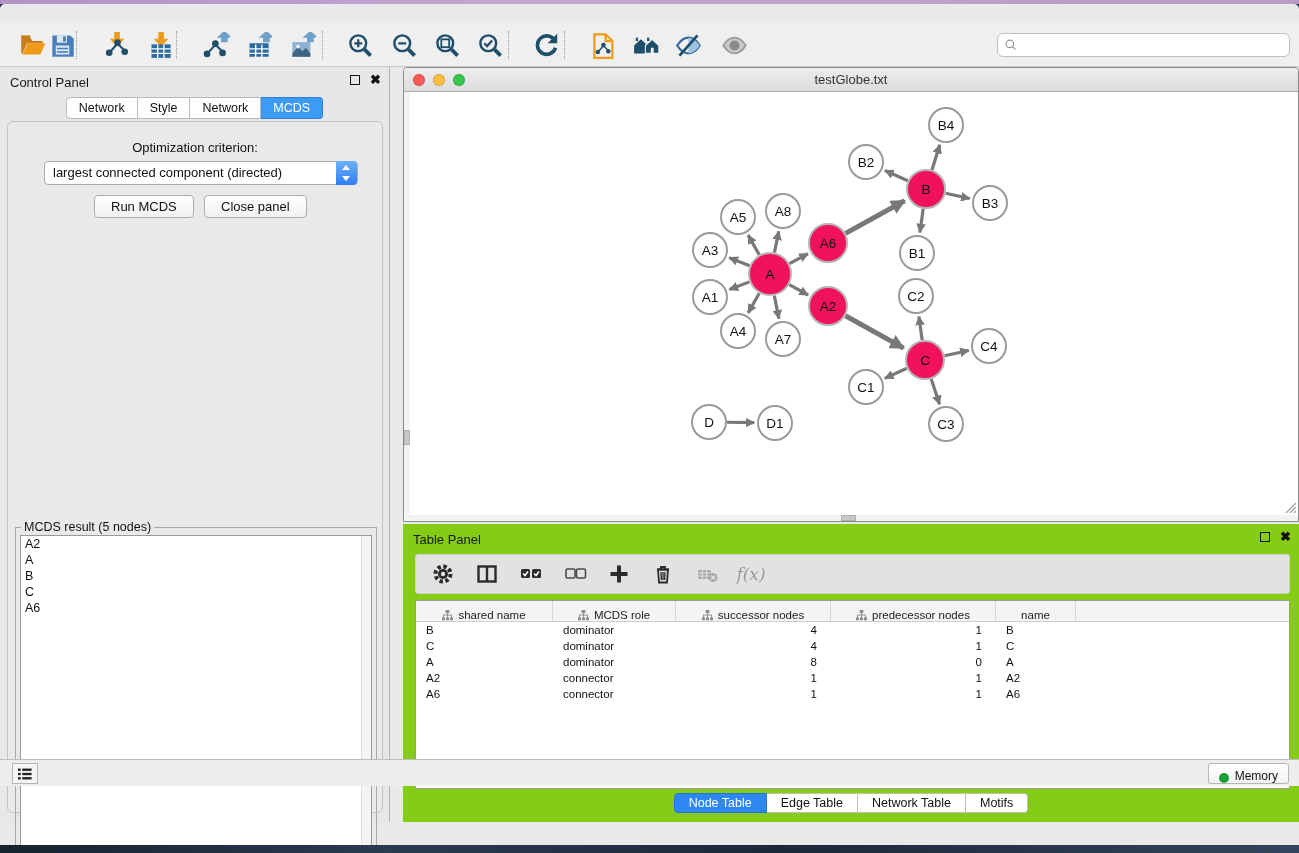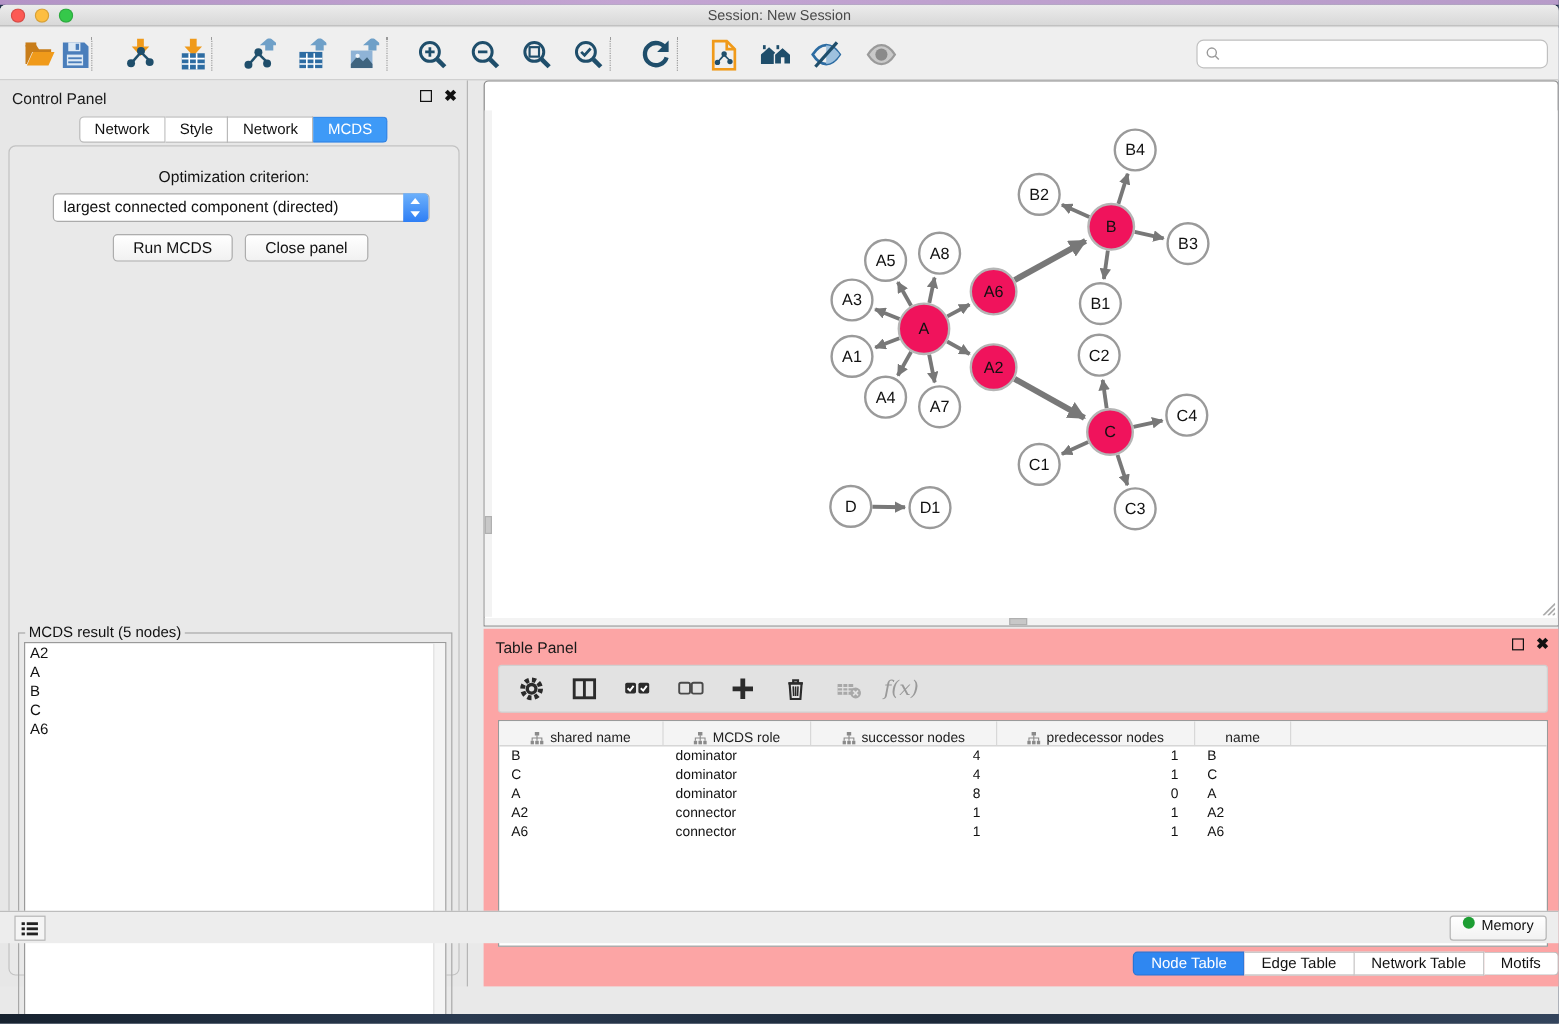--- a/index.html
+++ b/index.html
@@ -88,72 +88,64 @@
                 text-align:center; font-size:13px; color:#333; }
   #net-canvas { position:absolute; left:0; top:24px; width:894px; height:429px; background:#fff; }
   #net-vscroll { position:absolute; left:0; top:24px; width:6px; height:422px; background:#f3f3f3; }
   #net-vthumb { position:absolute; left:0; top:338px; width:6px; height:15px;
                 background:#c8c8c8; border:1px solid #b0b0b0; }
   #net-hscroll { position:absolute; left:0; bottom:0; width:894px; height:6px; background:#f3f3f3; }
   #net-hthumb { position:absolute; left:437px; top:0; width:15px; height:6px;
                 background:#c8c8c8; border:1px solid #b0b0b0; }
 
   
-  #table-panel { left:403px; top:520px; width:896px; height:298px; background:#fca5a5; }
+  #table-panel { left:403px; top:520px; width:896px; height:298px; background:#84cc16; }
   #tp-toolbar { position:absolute; left:12px; top:30px; width:875px; height:40px;
                 background:#e2e2e2; border:1px solid #d0d0d0; border-radius:3px;
                 display:flex; align-items:center; gap:10px; padding-left:10px; }
   .tp-ico { width:34px; height:30px; display:flex; align-items:center; justify-content:center; }
 
   #node-table { position:absolute; left:12px; top:76px; width:875px; height:189px;
                 background:#fff; border:1px solid #9a9a9a; overflow:hidden; }
   #nt-header { display:flex; height:21px; background:#f4f4f4; border-bottom:1px solid #cfcfcf; }
   .nt-hcell { display:flex; align-items:flex-end; justify-content:center; gap:5px;
               font-size:11.5px; color:#222; border-right:1px solid #d8d8d8; height:100%; }
   .nt-row { display:flex; height:16px; }
   .nt-cell { font-size:11.5px; color:#111; line-height:16px; white-space:nowrap; overflow:hidden; }
 
-  .tp-tabs { position:absolute; left:0; right:0; top:269px; display:flex; justify-content:flex-end; }
+  .tp-tabs { position:absolute; left:0; right:0; top:269px; display:flex; justify-content:center; }
   .tp-tab { font-size:12.5px; padding:2px 14px; background:#fff; border:1px solid #bdbdbd;
             border-left:none; color:#111; }
   .tp-tab:first-child { border-left:1px solid #bdbdbd; border-radius:4px 0 0 4px; }
   .tp-tab:last-child { border-radius:0 4px 4px 0; }
   .tp-tab.active { background:#2f87f1; border-color:#2674d6; color:#fff; }
 
   
   #status-bar { left:0; top:755px; width:1299px; height:27px; background:#ededed;
                 border-top:1px solid #bdbdbd; }
   #status-list-btn { position:absolute; left:12px; top:3px; width:26px; height:21px;
                      background:#f5f5f5; border:1px solid #b5b5b5;
                      display:flex; align-items:center; justify-content:center; }
   #memory-btn { position:absolute; right:10px; top:3px; height:21px;
                 background:linear-gradient(#ffffff,#f2f2f2); border:1px solid #b5b5b5;
-                border-radius:3px; display:flex; align-items:flex-start; gap:6px;
+                border-radius:3px; display:flex; align-items:flex-end; gap:6px;
                 padding:0 10px; font-size:12px; color:#111; }
   #memory-dot { width:10px; height:10px; border-radius:50%; }
 
   
   #content-area { position:absolute; left:0; top:0; width:1299px; height:841px; }
 </style>
 </head>
 <body>
 
 <div id="desktop-top" class="abs"></div>
 <div id="desktop-bottom" class="abs"></div>
 
 <div id="app-window" class="abs">
 
-  <div id="main-titlebar">
-    <div class="lights" id="main-lights">
-        <div class="light" style="background: rgb(252, 90, 84);"></div>
-        <div class="light" style="background: rgb(253, 190, 65);"></div>
-        <div class="light" style="background: rgb(53, 200, 74);"></div>
-      </div>
-    <div class="win-title">Session: New Session</div>
-  </div>
 
   <div id="main-toolbar" class="abs">
     <div id="toolbar-items">
         <div class="tb-ico" style="left: 14px;">
           <svg viewBox="0 0 24 24">
             <path fill="#c87d1a" d="M2 5h8l2 3h9v2H7l-4 9H2z"></path>
             <path fill="#f09a1a" d="M7.5 10h16l-4.5 10H3z"></path>
             <rect x="2" y="3" width="8" height="3" fill="#c87d1a"></rect>
           </svg>
         </div>
@@ -363,20 +355,28 @@
                 <div class="mcds-item">C</div>
                 <div class="mcds-item">A6</div>
               </div>
             <div id="mcds-scroll"></div>
           </div>
         </div>
       </div>
     </div>
 
     <div id="net-window" class="abs">
+      <div id="net-titlebar">
+        <div class="lights" id="net-lights">
+            <div class="light" style="background: rgb(252, 90, 84);"></div>
+            <div class="light" style="background: rgb(253, 190, 65);"></div>
+            <div class="light" style="background: rgb(53, 200, 74);"></div>
+          </div>
+        <div class="win-title2">testGlobe.txt</div>
+      </div>
       <svg id="net-canvas" viewBox="0 0 894 429" xmlns="http://www.w3.org/2000/svg">
         <defs>
           <marker id="arrow" viewBox="0 0 10 10" refX="9" refY="5" markerWidth="3" markerHeight="3" orient="auto">
             <path d="M0 0 L10 5 L0 10 z" fill="#787878"></path>
           </marker>
         </defs>
         <g id="graph-edges">
             <line x1="345.5735128005243" y1="173.8294051202097" x2="325.2937456365957" y2="165.7174982546383" stroke="#787878" stroke-width="3.2" marker-end="url(#arrow)"></line>
             <line x1="355.230235352432" y1="162.8163567215194" x2="344.17253224438474" y2="143.1198230603103" stroke="#787878" stroke-width="3.2" marker-end="url(#arrow)"></line>
             <line x1="370.4460136320131" y1="160.45393393716725" x2="374.8005380330349" y2="139.35123876298476" stroke="#787878" stroke-width="3.2" marker-end="url(#arrow)"></line>

